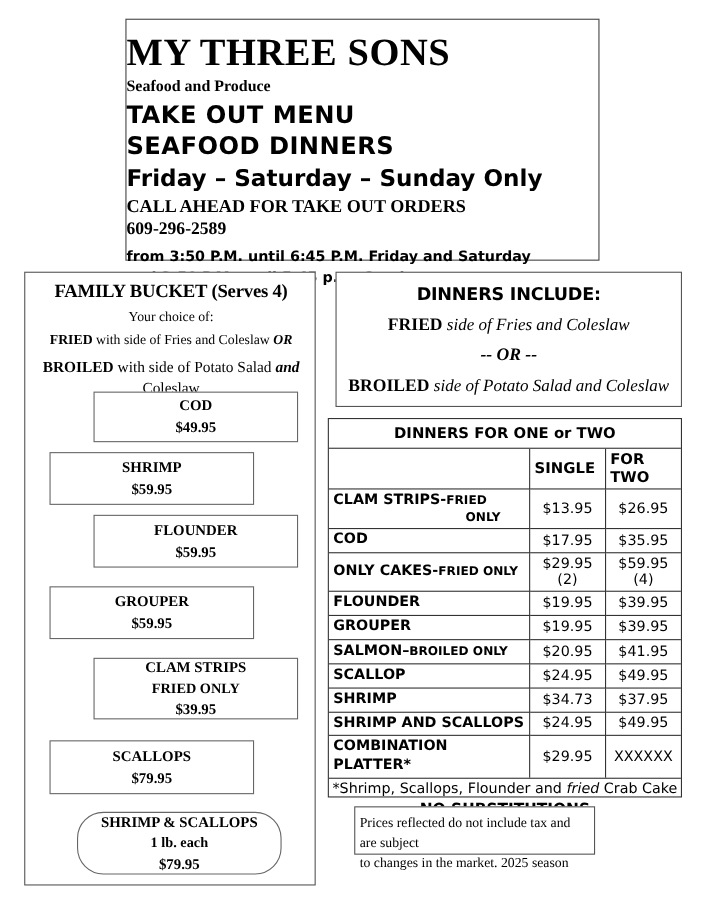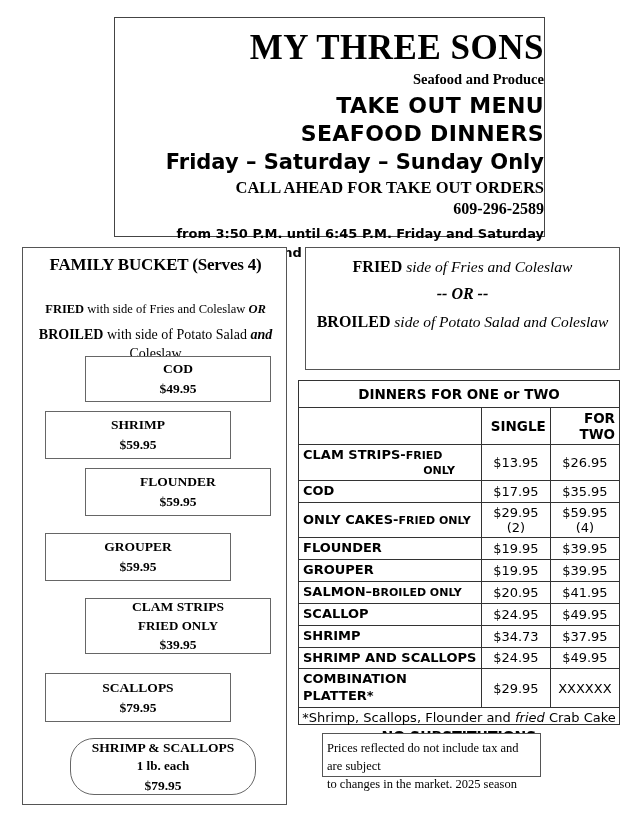--- a/index.html
+++ b/index.html
@@ -29,21 +29,21 @@
     border: 1px solid #555;
     background: #fff;
     box-sizing: border-box;
   }
 
   
   #header-box {
     left: 114px; top: 17px;
     width: 431px; height: 220px;
     border: 1px solid #444;
-    text-align: right;
+    text-align: left;
     padding-top: 6px;
   }
   .h-title {
     font-family: "Liberation Serif", serif;
     font-weight: bold;
     font-size: 35px;
     letter-spacing: 0.5px;
     line-height: 1.08;
     margin-top: 5px;
   }
@@ -198,21 +198,21 @@
     text-align: left;
     width: 174px;
     line-height: 1.3;
   }
   table.dt td.num {
     text-align: center;
     width: 71px;
     font-weight: normal;
   }
   table.dt td.colhead {
-    text-align: right;
+    text-align: left;
     font-weight: bold;
     font-size: 13.5px;
   }
   table.dt td.blank { border-left: none; }
   .small-caps {
     font-size: 11px;
     font-weight: bold;
   }
   .indent-only {
     display: block;
@@ -259,20 +259,21 @@
     <div class="h-callahead">CALL AHEAD FOR TAKE OUT ORDERS</div>
     <div class="h-phone">609-296-2589</div>
     <div class="h-hours">
       <span>from 3:50 P.M. until 6:45 P.M. Friday and Saturday</span>
       <span>and 3:50 P.M. until 5:45 p.m. Sunday</span>
     </div>
   </div>
 
   <div class="box" id="family-bucket-panel">
     <div id="fb-title">FAMILY BUCKET (Serves 4)</div>
+    <div id="fb-choice">Your choice of:</div>
     <div id="fb-fried">
       <span class="b">FRIED</span><span> with side of Fries and Coleslaw </span><span class="bi">OR</span>
     </div>
     <div id="fb-broiled">
       <span class="b">BROILED</span><span> with side of Potato Salad </span><span class="bi">and</span><span> Coleslaw</span>
     </div>
 
     <div class="fb-item" style="left:62px; top:108px; width:186px; height:46px;">
       <span class="nm">COD</span>
       <span class="pr">$49.95</span>
@@ -305,20 +306,21 @@
     </div>
 
     <div class="fb-item" style="left:47px; top:490px; width:186px; height:57px;border-radius:24px;">
       <span class="nm">SHRIMP &amp; SCALLOPS</span>
       <span class="sb">1 lb. each</span>
       <span class="pr">$79.95</span>
     </div>
   </div>
 
   <div class="box" id="dinners-include-box">
+    <div id="di-title">DINNERS INCLUDE:</div>
     <div class="di-line">
       <span class="b">FRIED</span><span class="i sm"> side of Fries and Coleslaw</span>
     </div>
     <div class="di-line di-or">
       <span class="bi">-- OR --</span>
     </div>
     <div class="di-line">
       <span class="b">BROILED</span><span class="i sm"> side of Potato Salad and Coleslaw</span>
     </div>
   </div>

